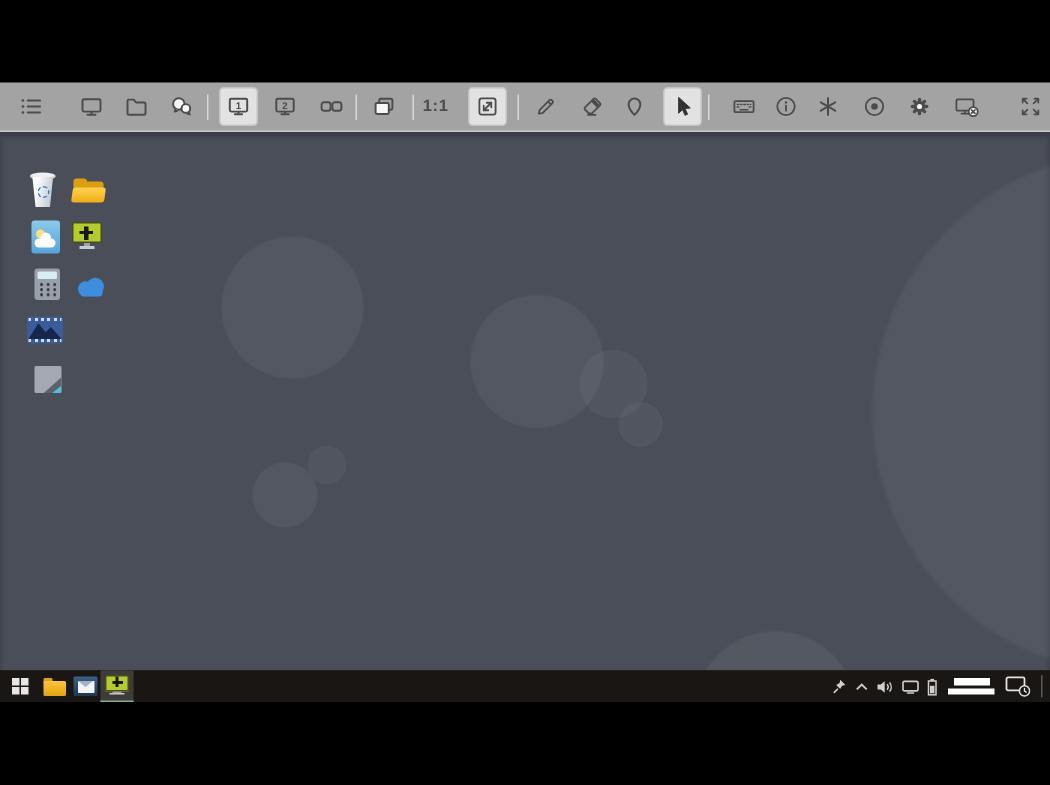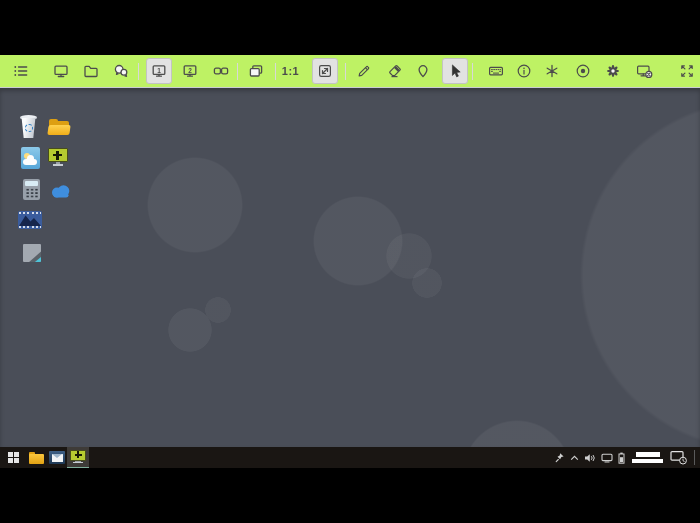--- a/index.html
+++ b/index.html
@@ -1,20 +1,20 @@
 <!DOCTYPE html>
 <html><head>
 <meta charset="utf-8">
 <style>
   html,body{margin:0;padding:0;background:#000;}
   .stage{position:relative;width:700px;height:523px;background:#000;overflow:hidden;
          font-family:"Liberation Sans",sans-serif;}
 
   
-  .toolbar{position:absolute;top:55px;left:0;width:700px;height:33px;background:#bef264;
+  .toolbar{position:absolute;top:55px;left:0;width:700px;height:33px;background:#a3a3a3;
            border-bottom:1px solid #c9ccd1;box-sizing:border-box;}
   .tb{position:absolute;top:3px;width:26px;height:26px;border-radius:3px;display:flex;
       align-items:center;justify-content:center;color:#4c4c4c;background:transparent;border:1px solid transparent;box-sizing:border-box;}
   .tb.sel{background:#e2e2e2;border:1px solid #c3c3c3;}
   .tb svg{display:block;}
   .tsep{position:absolute;top:8px;width:1px;height:17px;background:#d8d8d8;}
   .tlabel{position:absolute;top:3px;height:26px;display:flex;align-items:center;justify-content:center;
           font-size:11px;font-weight:bold;color:#4c4c4c;letter-spacing:.5px;}
 
   

